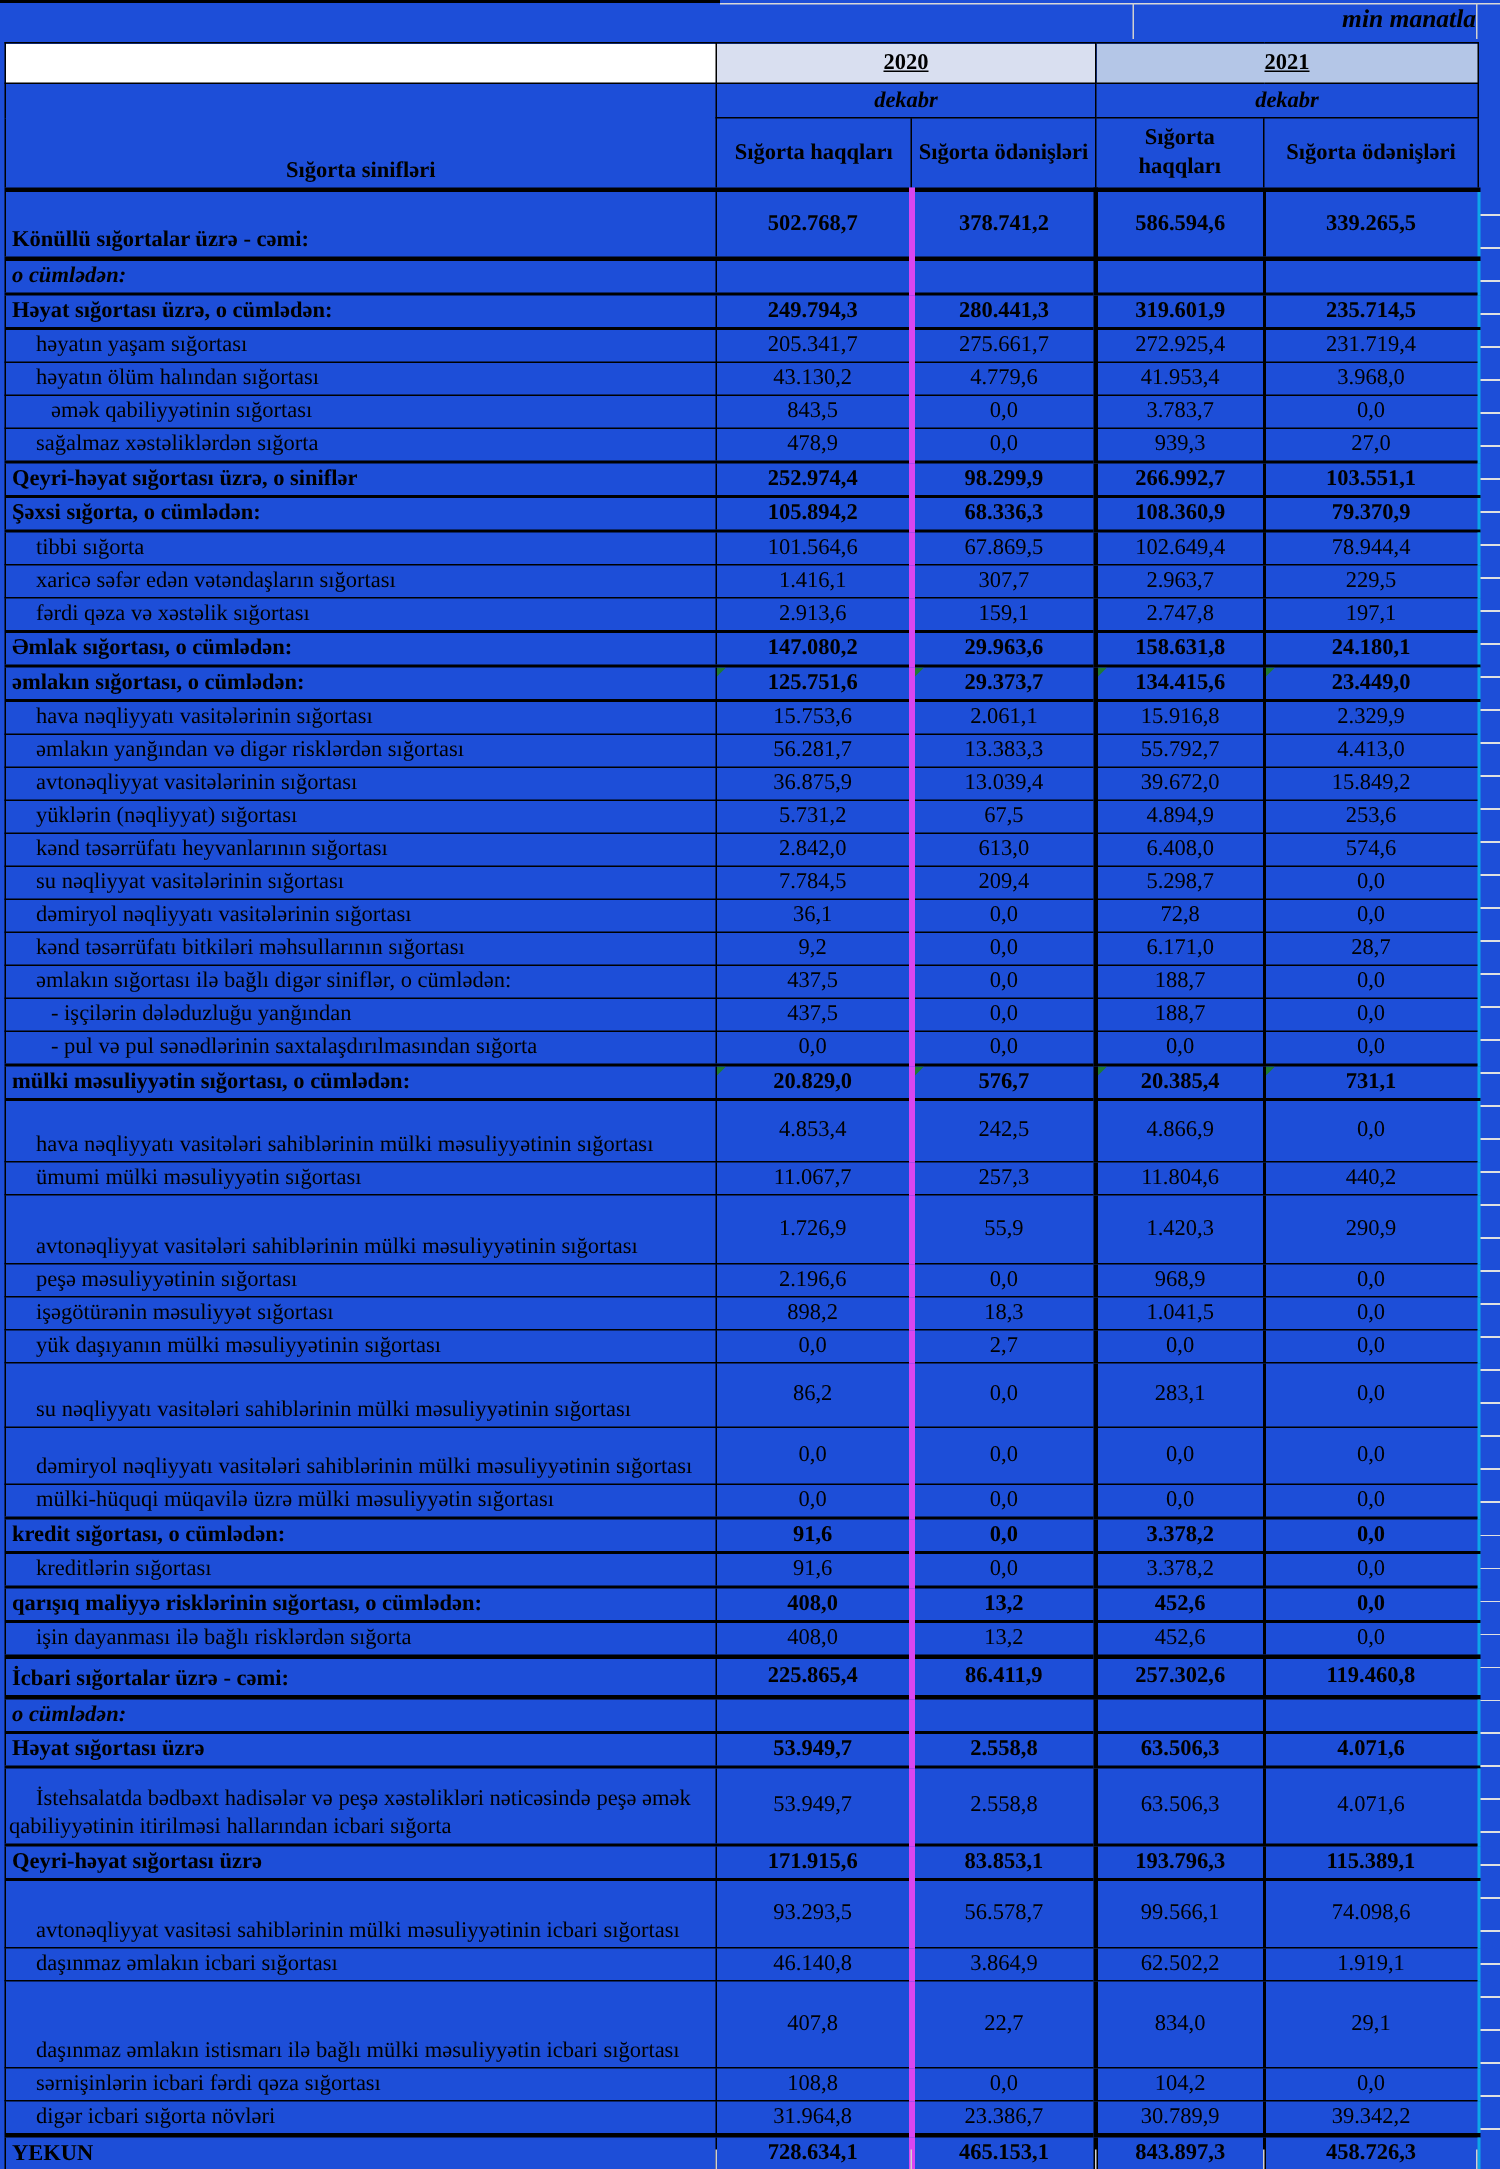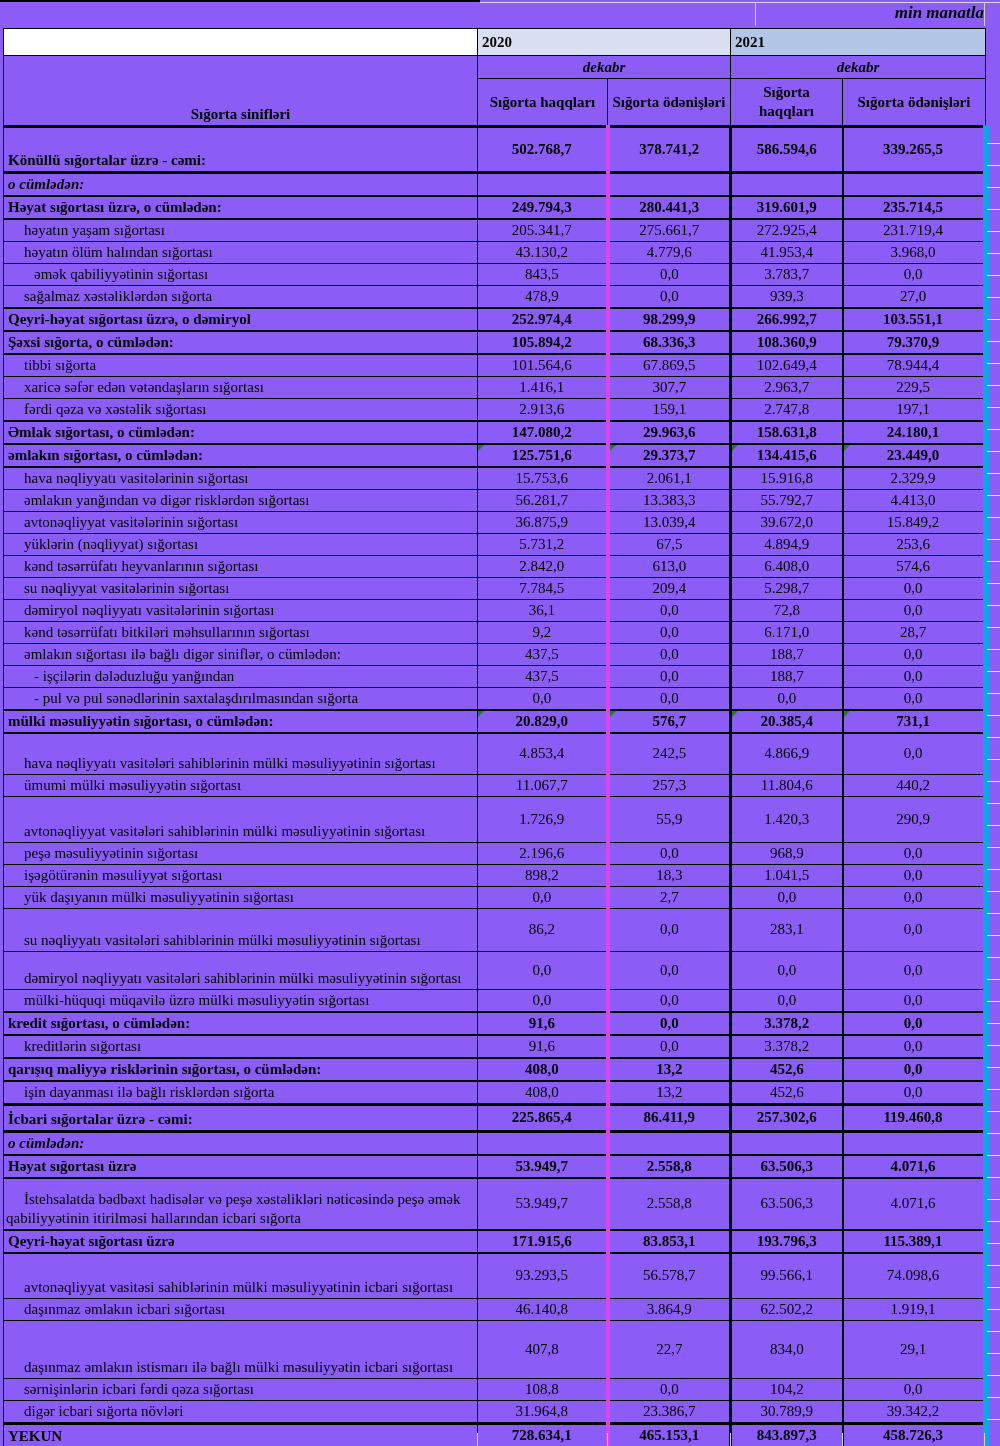--- a/index.html
+++ b/index.html
@@ -1,17 +1,17 @@
 <!DOCTYPE html>
 <html><head>
 <meta charset="utf-8">
 <style>
   html,body{margin:0;padding:0;background:#ffffff;}
   .sheet{
-    position:relative;width:1000px;height:1446px;background:#8b5cf6;
+    position:relative;width:1000px;height:1446px;background:#1d4ed8;
     font-family:"Liberation Serif","DejaVu Serif",serif;color:#000;overflow:hidden;
   }
   
   .top-blackline{position:absolute;left:0;top:0;width:480px;height:2px;background:#000;}
   .grid-h{position:absolute;height:1px;background:#d8d8d8;}
   .grid-v{position:absolute;width:1px;background:#d0d0d0;}
   .unit-label{
     position:absolute;top:3px;right:16px;font-size:17px;font-weight:bold;font-style:italic;
   }
   
@@ -19,22 +19,22 @@
     position:absolute;top:28px;left:3px;width:982px;
     border-collapse:collapse;table-layout:fixed;
   }
   table.rpt td{
     font-size:15px;line-height:19px;padding:1px 4px;overflow:hidden;
     border:1px solid #000;
   }
   
   td.spacer{border:none;background:#fff;}
   td.band{
-    font-weight:bold;font-size:16px;
-    border-top:1px solid #9aa0ad;border-bottom:3px solid #000;
+    text-align:center;font-weight:bold;font-size:16px;
+    border-top:1px solid #9aa0ad;border-bottom:3px solid #000;text-decoration:underline;
   }
   td.band20{border-left:2px solid #000;border-right:3px solid #000;}
   td.band21{border-right:2px solid #000;}
   td.classcol{
     border-left:2px solid #000;border-right:2px solid #000;
     border-top:3px solid #000;border-bottom:3px solid #000;
     text-align:center;vertical-align:bottom;font-weight:bold;font-size:15.5px;padding-bottom:3px;
   }
   td.dekabr{
     text-align:center;font-weight:bold;font-style:italic;font-size:15.5px;
@@ -53,21 +53,21 @@
   
   td.lbl{vertical-align:bottom;border-left:2px solid #000;border-right:2px solid #000;padding-bottom:2px;}
   td.lbl.ind0{padding-left:4px;}
   td.lbl.ind1{padding-left:20px;}
   td.lbl.ind2{padding-left:30px;}
   tr.wrap td.lbl{padding-left:2px;text-indent:18px;margin-left:20px;}
   td.val{text-align:center;vertical-align:middle;position:relative;}
   td.val.c0{border-right:4px solid #d946ef;}
   td.val.c1{border-right:3px solid #000;}
   td.val.c2{border-right:2px solid #000;}
-  td.val.c3{border-right:6px solid #0ea5e9;}
+  td.val.c3{border-right:2px solid #0ea5e9;}
   tr.r-item td{border-top:1px solid #000;border-bottom:1px solid #000;}
   tr.r-sec td{border-top:2px solid #000;border-bottom:2px solid #000;font-weight:bold;}
   tr.r-total td{border-top:3px solid #000;border-bottom:3px solid #000;font-weight:bold;}
   tr.r-grand td{border-top:3px solid #000;border-bottom:6px double #000;font-weight:bold;}
   tr.r-note td.lbl{font-weight:bold;font-style:italic;}
   .flag{position:absolute;top:0;left:0;width:0;height:0;
     border-top:6px solid #1f7a33;border-right:6px solid transparent;}
   
   .right-grid{
     position:absolute;left:987px;top:122px;width:13px;height:1300px;
@@ -157,21 +157,21 @@
           <td class="val c3"><span>0,0</span></td>
         </tr>
         <tr class="r-item">
           <td class="lbl ind1">sağalmaz xəstəliklərdən sığorta</td>
           <td class="val c0"><span>478,9</span></td>
           <td class="val c1"><span>0,0</span></td>
           <td class="val c2"><span>939,3</span></td>
           <td class="val c3"><span>27,0</span></td>
         </tr>
         <tr class="r-sec">
-          <td class="lbl ind0">Qeyri-həyat sığortası üzrə, o dəmiryol</td>
+          <td class="lbl ind0">Qeyri-həyat sığortası üzrə, o siniflər</td>
           <td class="val c0"><span>252.974,4</span></td>
           <td class="val c1"><span>98.299,9</span></td>
           <td class="val c2"><span>266.992,7</span></td>
           <td class="val c3"><span>103.551,1</span></td>
         </tr>
         <tr class="r-sec">
           <td class="lbl ind0">Şəxsi sığorta,  o cümlədən:</td>
           <td class="val c0"><span>105.894,2</span></td>
           <td class="val c1"><span>68.336,3</span></td>
           <td class="val c2"><span>108.360,9</span></td>

